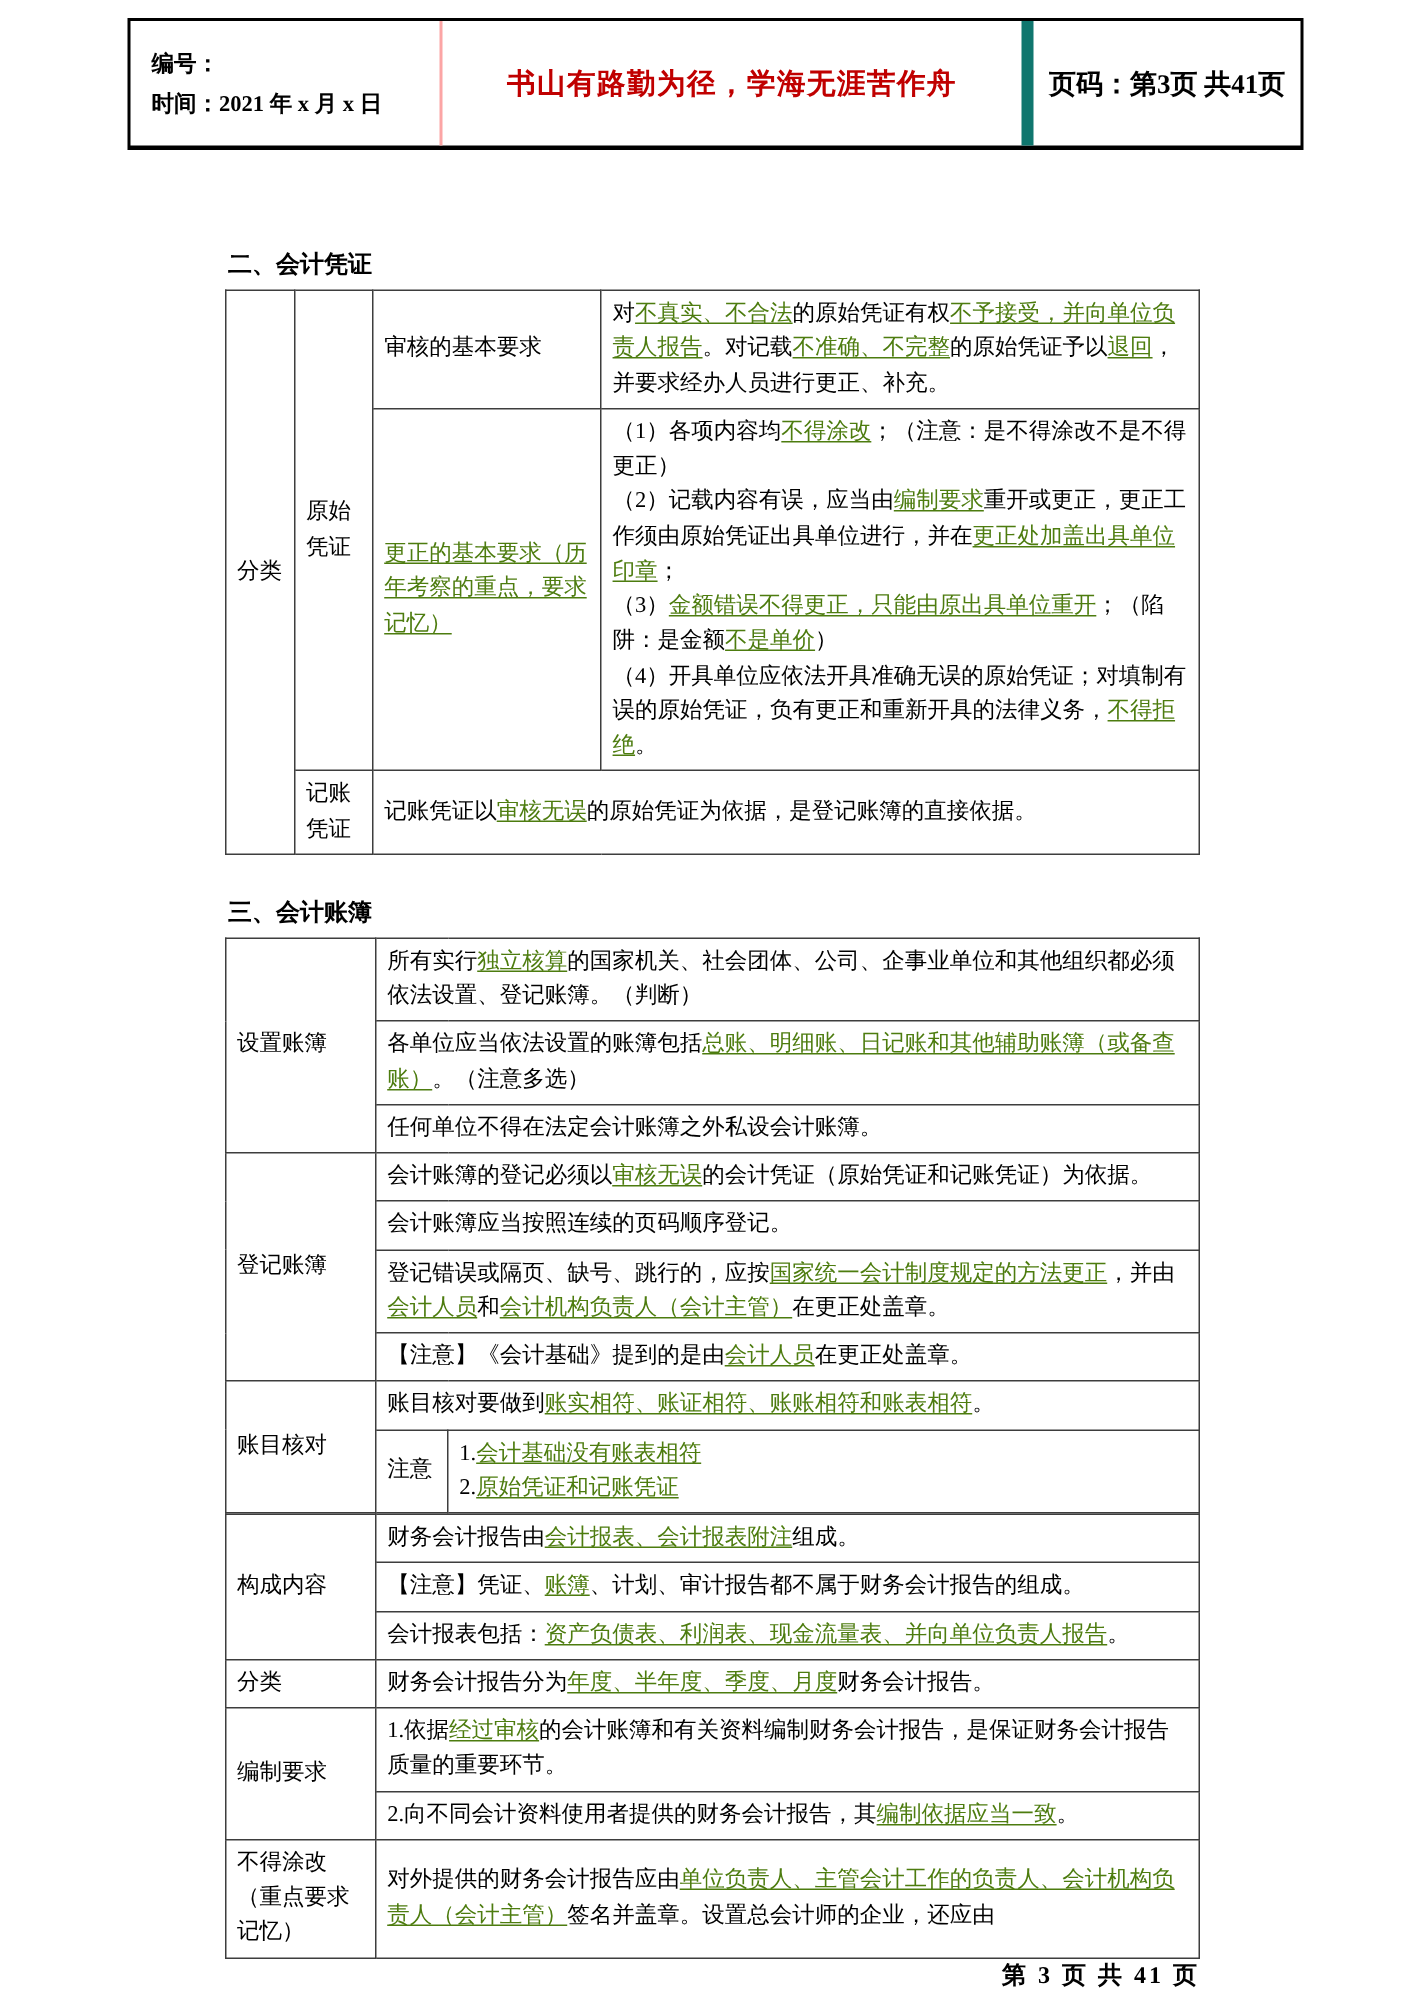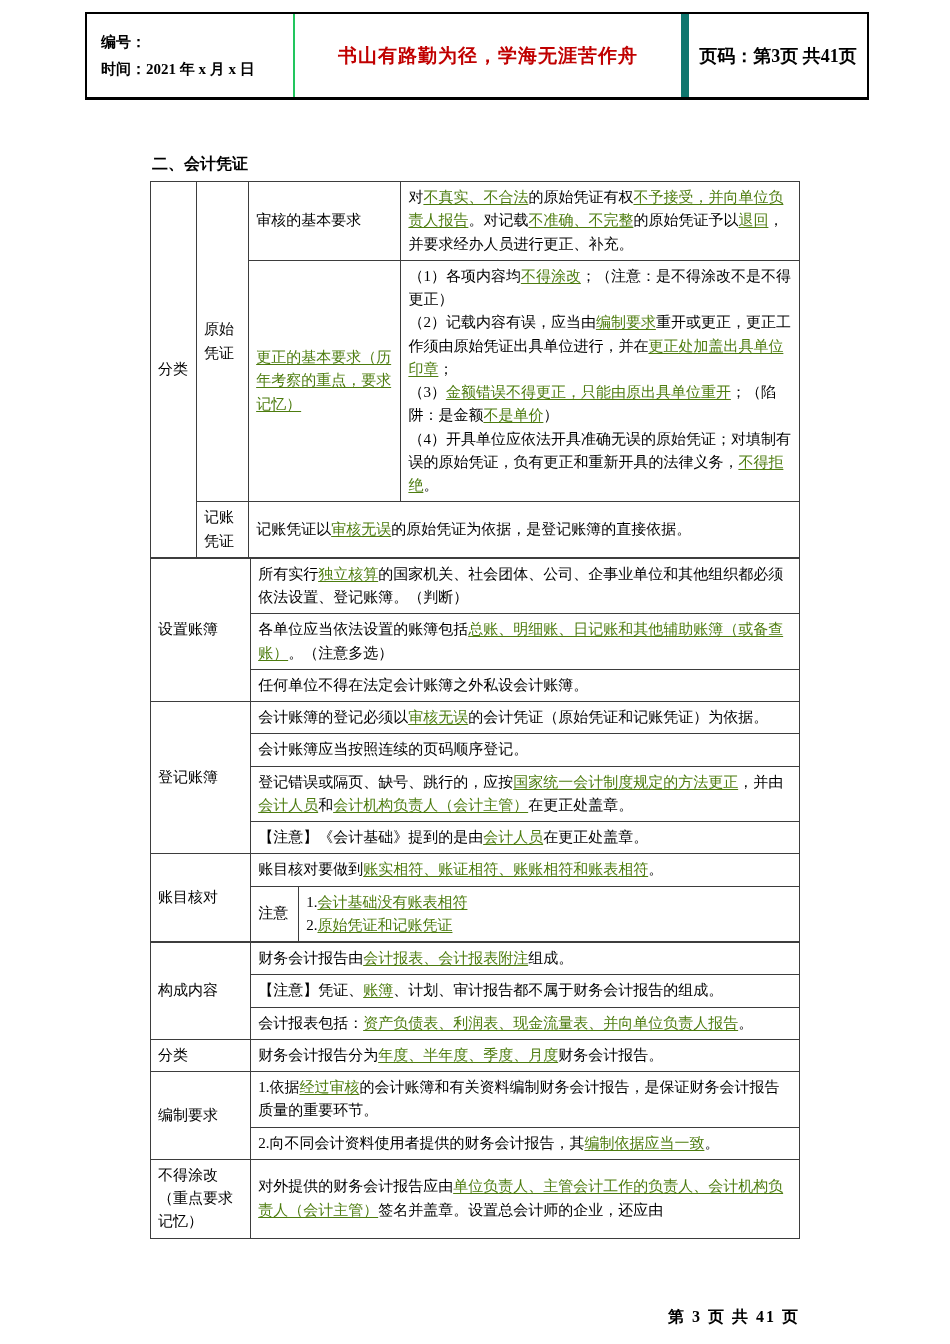--- a/index.html
+++ b/index.html
@@ -9,36 +9,36 @@
     font-family:"Liberation Serif","DejaVu Serif",serif;
     color:#000;
     overflow:hidden;
   }
   .header-box {
     position:absolute; top:12px; left:85px; width:784px; height:88px;
     border:2px solid #000; border-bottom-width:3px;
     display:flex; align-items:stretch; background:#fff;
   }
   .h-left {
-    width:208px; padding:8px 14px; border-right:2px solid #22c55e;
+    width:208px; padding:8px 14px; border-right:2px solid #fca5a5;
     display:flex; flex-direction:column; justify-content:center; gap:8px;
     font-size:15px; font-weight:bold;
   }
   .h-center {
     flex:1; display:flex; align-items:center; justify-content:center;
     color:#c00000; font-weight:bold; font-size:19px; letter-spacing:1px;
     border-right:8px solid #0f766e; padding:0 12px; text-align:center;
   }
   .h-right {
     width:178px; display:flex; align-items:center; justify-content:center;
     font-size:18px; font-weight:bold; padding:12px 6px; text-align:center;
   }
   .content { position:absolute; top:150px; left:150px; width:652px; }
   .section-title { font-size:16px; font-weight:bold; margin:28px 0 6px 2px; }
-  .content .section-title:first-child { margin-top:4px; }
+  .content .section-title:first-child { margin-top:16px; }
   table.doc { border-collapse:collapse; width:650px; table-layout:fixed; }
   table.doc td {
     border:1px solid #3d3d3d; padding:4px 7px;
     font-size:15px; line-height:1.55; vertical-align:middle;
     word-break:break-all;
   }
   td.label { }
   td.sublabel { }
   .s-ru { color:#4d7c0f; text-decoration:underline; text-underline-offset:2px; }
   .footer {
@@ -79,20 +79,21 @@
           <tr>
             <td class="sublabel"><span class="s-ru">更正的基本要求（历年考察的重点，要求记忆）</span></td>
             <td>（1）各项内容均<span class="s-ru">不得涂改</span>；（注意：是不得涂改不是不得更正）<br>（2）记载内容有误，应当由<span class="s-ru">编制要求</span>重开或更正，更正工作须由原始凭证出具单位进行，并在<span class="s-ru">更正处加盖出具单位印章</span>；<br>（3）<span class="s-ru">金额错误不得更正，只能由原出具单位重开</span>；（陷阱：是金额<span class="s-ru">不是单价</span>）<br>（4）开具单位应依法开具准确无误的原始凭证；对填制有误的原始凭证，负有更正和重新开具的法律义务，<span class="s-ru">不得拒绝</span>。</td>
           </tr>
           <tr>
             <td class="label">记账凭证</td>
             <td colspan="2">记账凭证以<span class="s-ru">审核无误</span>的原始凭证为依据，是登记账簿的直接依据。</td>
           </tr>
         </tbody>
       </table>
+      <div class="section-title">三、会计账簿</div>
       <table class="doc">
         <colgroup>
           <col style="width: 100px;">
           <col style="width: 48px;">
           <col style="width: 500px;">
         </colgroup>
         <tbody>
           <tr>
             <td rowspan="3" class="label">设置账簿</td>
             <td colspan="2">所有实行<span class="s-ru">独立核算</span>的国家机关、社会团体、公司、企事业单位和其他组织都必须依法设置、登记账簿。（判断）</td>

